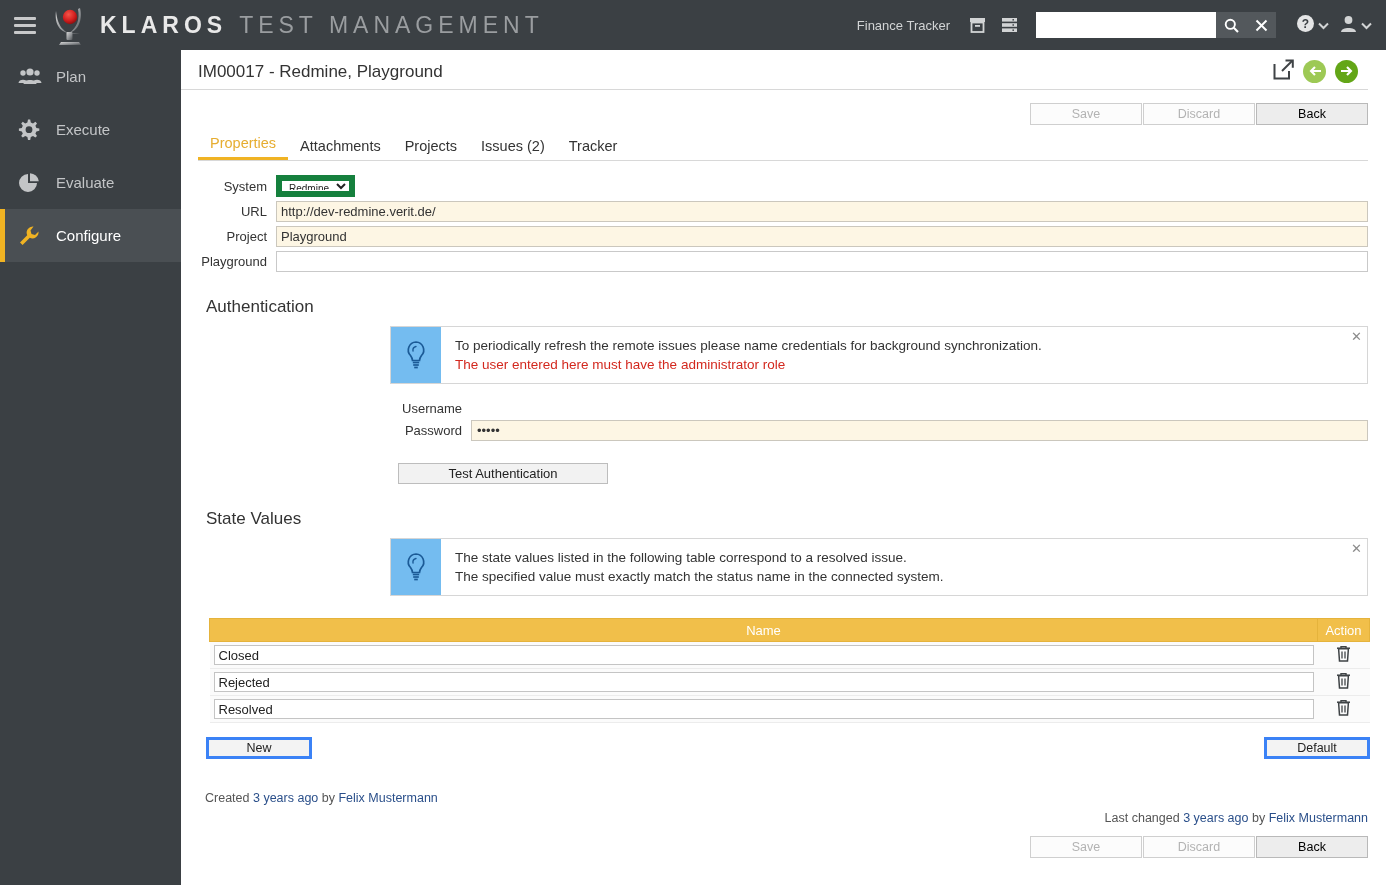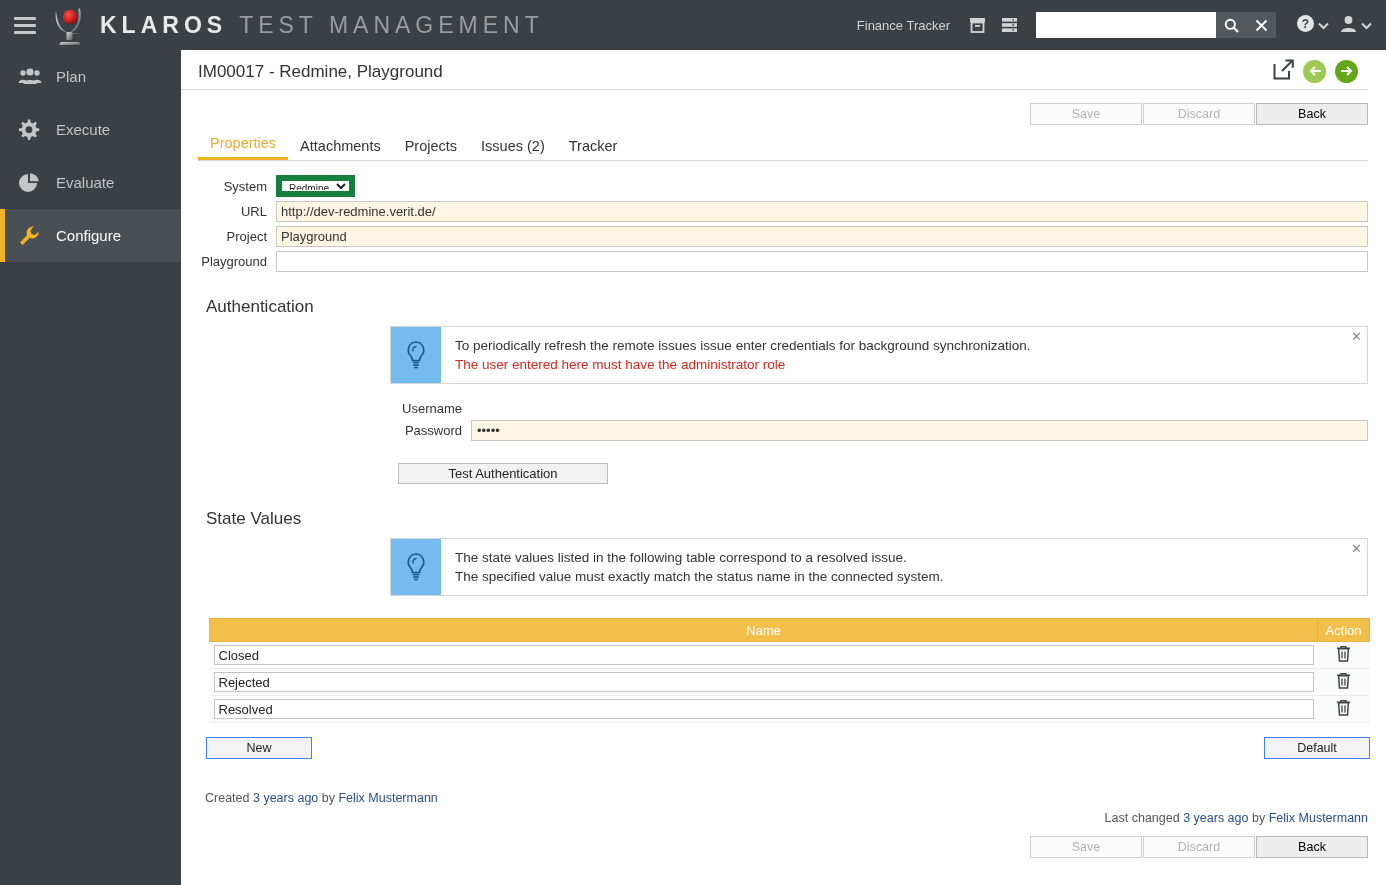--- a/index.html
+++ b/index.html
@@ -260,21 +260,21 @@
     padding: 0 4px; outline: none;
   }
   .trash { cursor: pointer; display: inline-flex; }
 
   .tbl-btnrow {
     display: flex; justify-content: space-between;
     margin: 14px 16px 0 25px;
   }
   .newbtn, .defbtn {
     width: 106px; height: 22px;
-    background: #f3f3f3; border: 1px solid #3b82f6;
+    background: #f3f3f3; border: 3px solid #3b82f6;
     font-family: "Liberation Sans", sans-serif;
     font-size: 12.5px; color: #222;
     cursor: pointer;
   }
 
   
   .meta-created { margin: 32px 0 0 24px; font-size: 12.5px; color: #555; }
   .meta-changed { text-align: right; margin: 6px 18px 0 0; font-size: 12.5px; color: #555; }
   .lnk { color: #2a4f8a; cursor: pointer; }
 
@@ -498,21 +498,21 @@
     <div class="notice-icon">
       <svg width="24" height="30" viewBox="0 0 24 30">
         <path d="M12 2 A8 8 0 0 0 6.5 15.5 C8 17.5 8.5 18.5 8.5 20.5 L15.5 20.5 C15.5 18.5 16 17.5 17.5 15.5 A8 8 0 0 0 12 2 Z" fill="none" stroke="#1b5a96" stroke-width="1.7"></path>
         <line x1="8.8" y1="22.5" x2="15.2" y2="22.5" stroke="#1b5a96" stroke-width="1.7"></line>
         <line x1="9.2" y1="25" x2="14.8" y2="25" stroke="#1b5a96" stroke-width="1.7"></line>
         <line x1="10.2" y1="27.5" x2="13.8" y2="27.5" stroke="#1b5a96" stroke-width="1.7"></line>
         <path d="M9 11 A4 4 0 0 1 12 6.5" fill="none" stroke="#1b5a96" stroke-width="1.4" stroke-linecap="round"></path>
       </svg>
     </div>
     <div class="notice-body">
-      <div>To periodically refresh the remote issues issue enter credentials for background synchronization.</div>
+      <div>To periodically refresh the remote issues please name credentials for background synchronization.</div>
       <div class="notice-line2">The user entered here must have the administrator role</div>
     </div>
     <div class="notice-close">✕</div>
   </div>
 
   <div class="authform">
     <div class="arow">
       <div class="alabel">Username</div>
     </div>
     <div class="arow">

